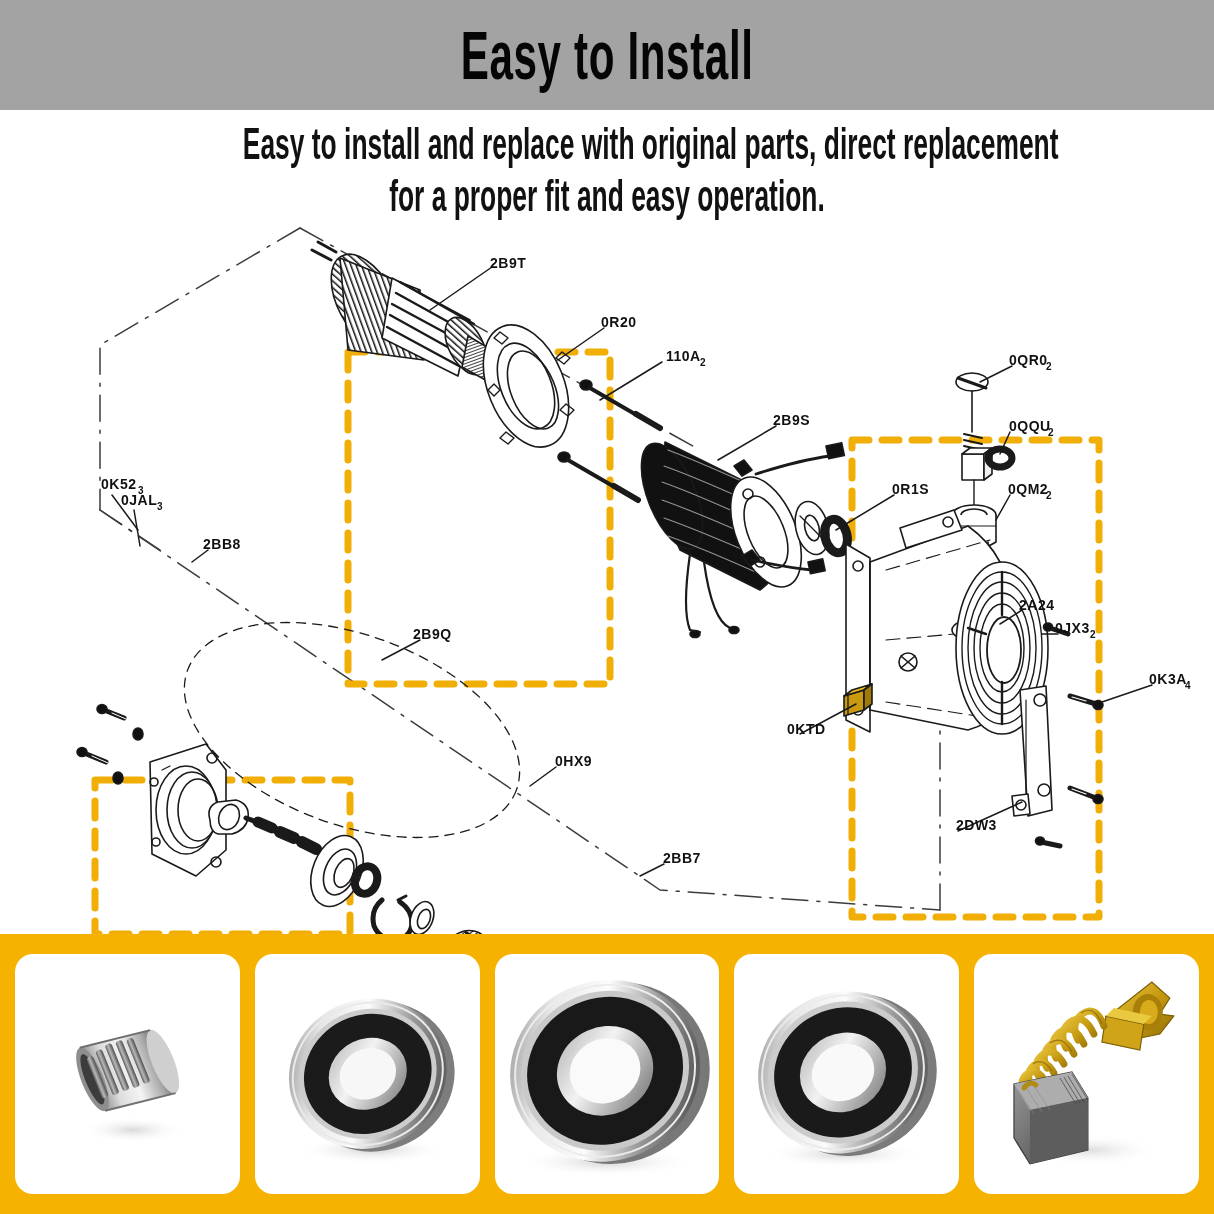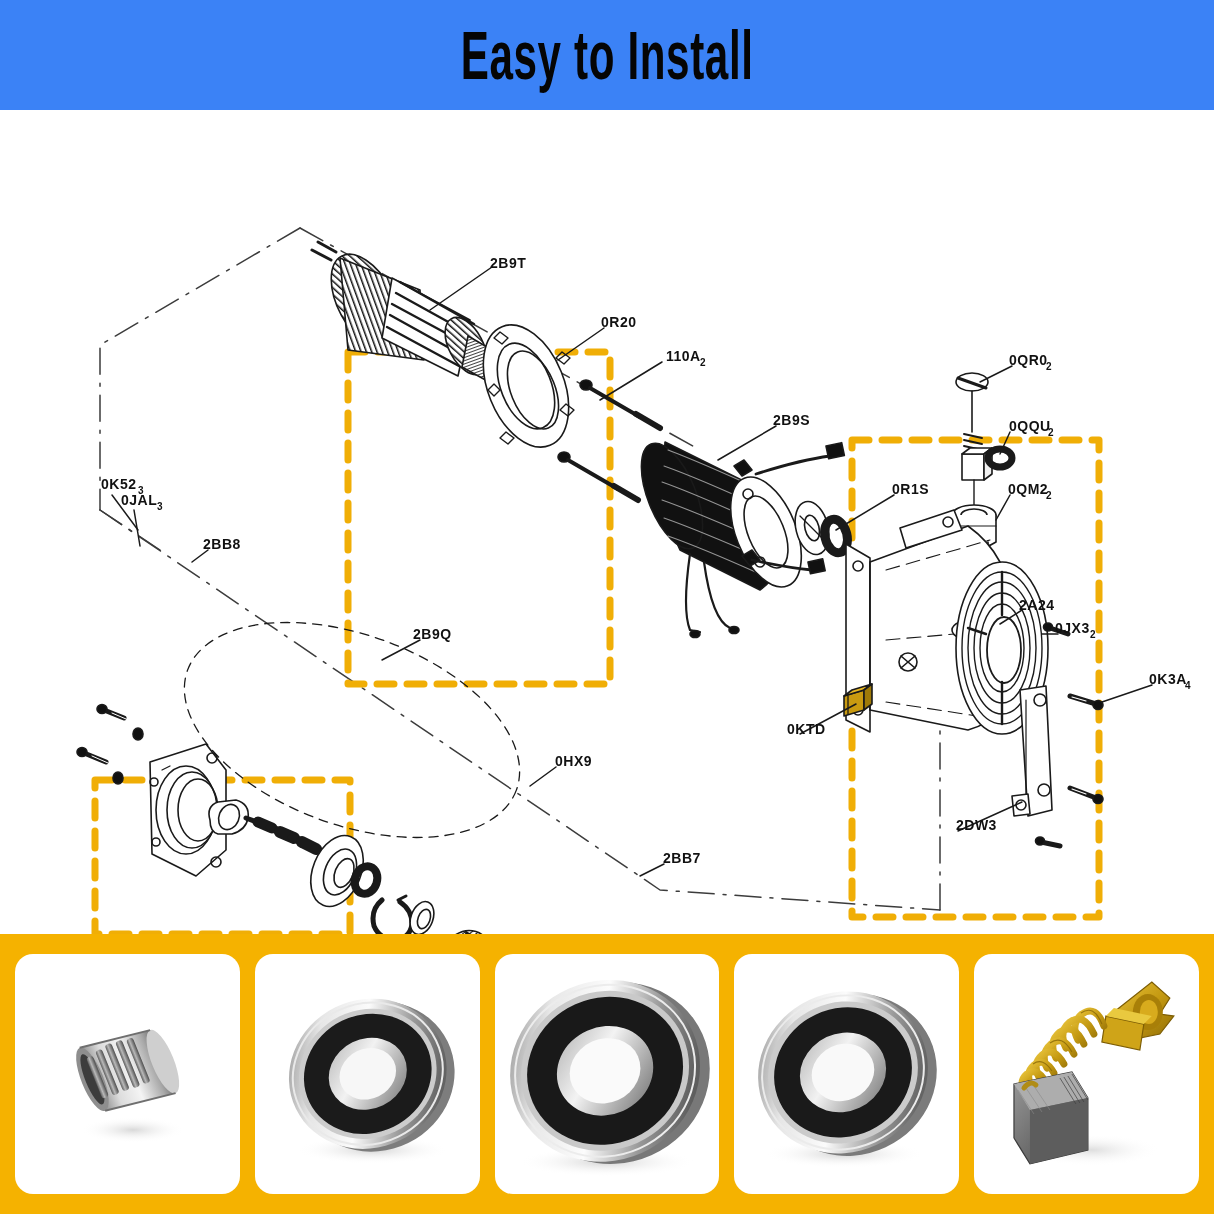--- a/index.html
+++ b/index.html
@@ -2,21 +2,21 @@
 <html><head>
 <meta charset="utf-8">
 <style>
   html,body{margin:0;padding:0;background:#fff;}
   body{width:1214px;height:1214px;overflow:hidden;
        font-family:"Liberation Sans","DejaVu Sans",sans-serif;}
   .page{position:relative;width:1214px;height:1214px;background:#ffffff;}
 
   
   .header-band{position:absolute;left:0;top:0;width:1214px;height:110px;
-      background:#3b82f6;display:flex;align-items:center;justify-content:center;}
+      background:#a3a3a3;display:flex;align-items:center;justify-content:center;}
   .header-title{color:#050505;font-size:68px;font-weight:bold;line-height:1;
       transform:scaleX(.62);transform-origin:center center;white-space:nowrap;
       letter-spacing:1px;font-family:"Liberation Sans",sans-serif;}
 
   .subtitle{position:absolute;left:0;top:118px;width:1214px;text-align:center;
       color:#111;font-size:44px;font-weight:bold;line-height:1.18;}
   .subtitle .ln{display:block;transform:scaleX(.60);transform-origin:center center;
       white-space:nowrap;}
 
   
@@ -34,20 +34,24 @@
 </style>
 </head>
 <body>
 
 <div class="page">
 
   <div class="header-band">
     <div class="header-title">Easy to Install</div>
   </div>
 
+  <div class="subtitle">
+    <span class="ln">Easy to install and replace with original parts, direct replacement</span>
+    <span class="ln">for a proper fit and easy operation.</span>
+  </div>
 
   <div class="diagram">
     <svg viewBox="0 0 1214 724" xmlns="http://www.w3.org/2000/svg">
       <defs>
         <linearGradient id="gMetal" x1="0" y1="0" x2="1" y2="1">
           <stop offset="0" stop-color="#ffffff"></stop>
             <stop offset=".5" stop-color="#e2e2e2"></stop>
           <stop offset="1" stop-color="#ffffff"></stop>
         </linearGradient>
         <pattern id="hatchA" width="4" height="4" patternTransform="rotate(35)" patternUnits="userSpaceOnUse">

